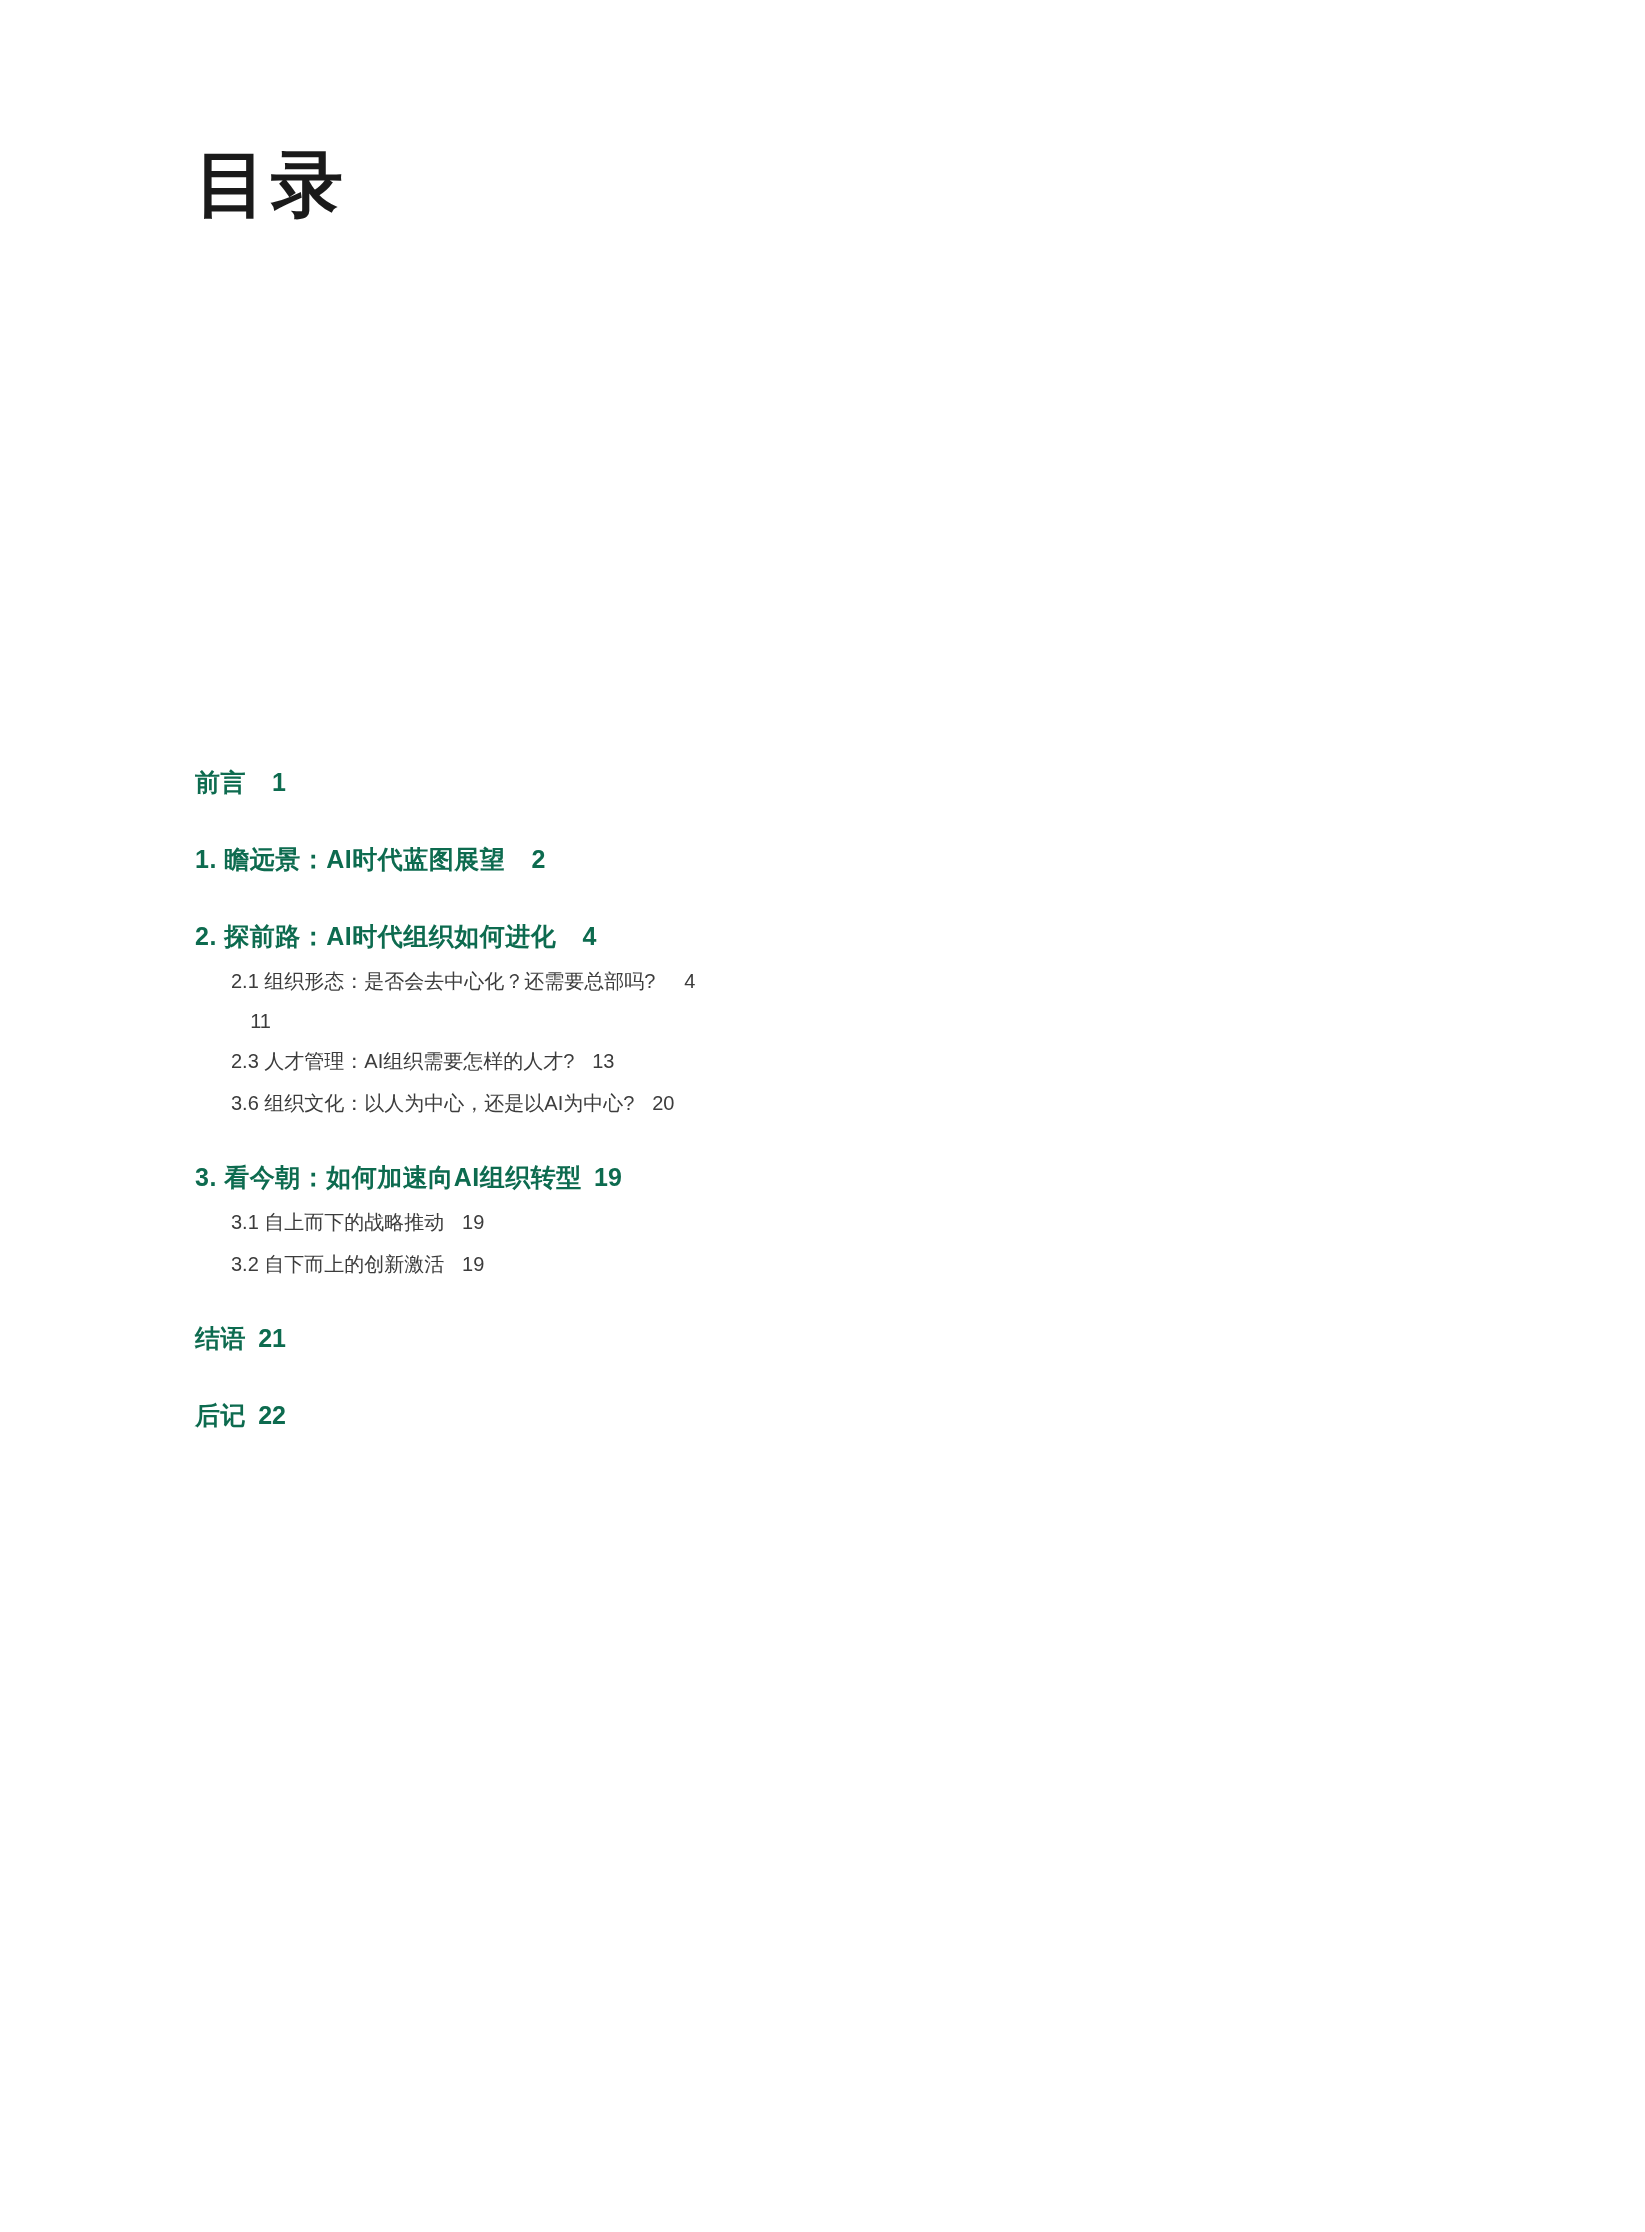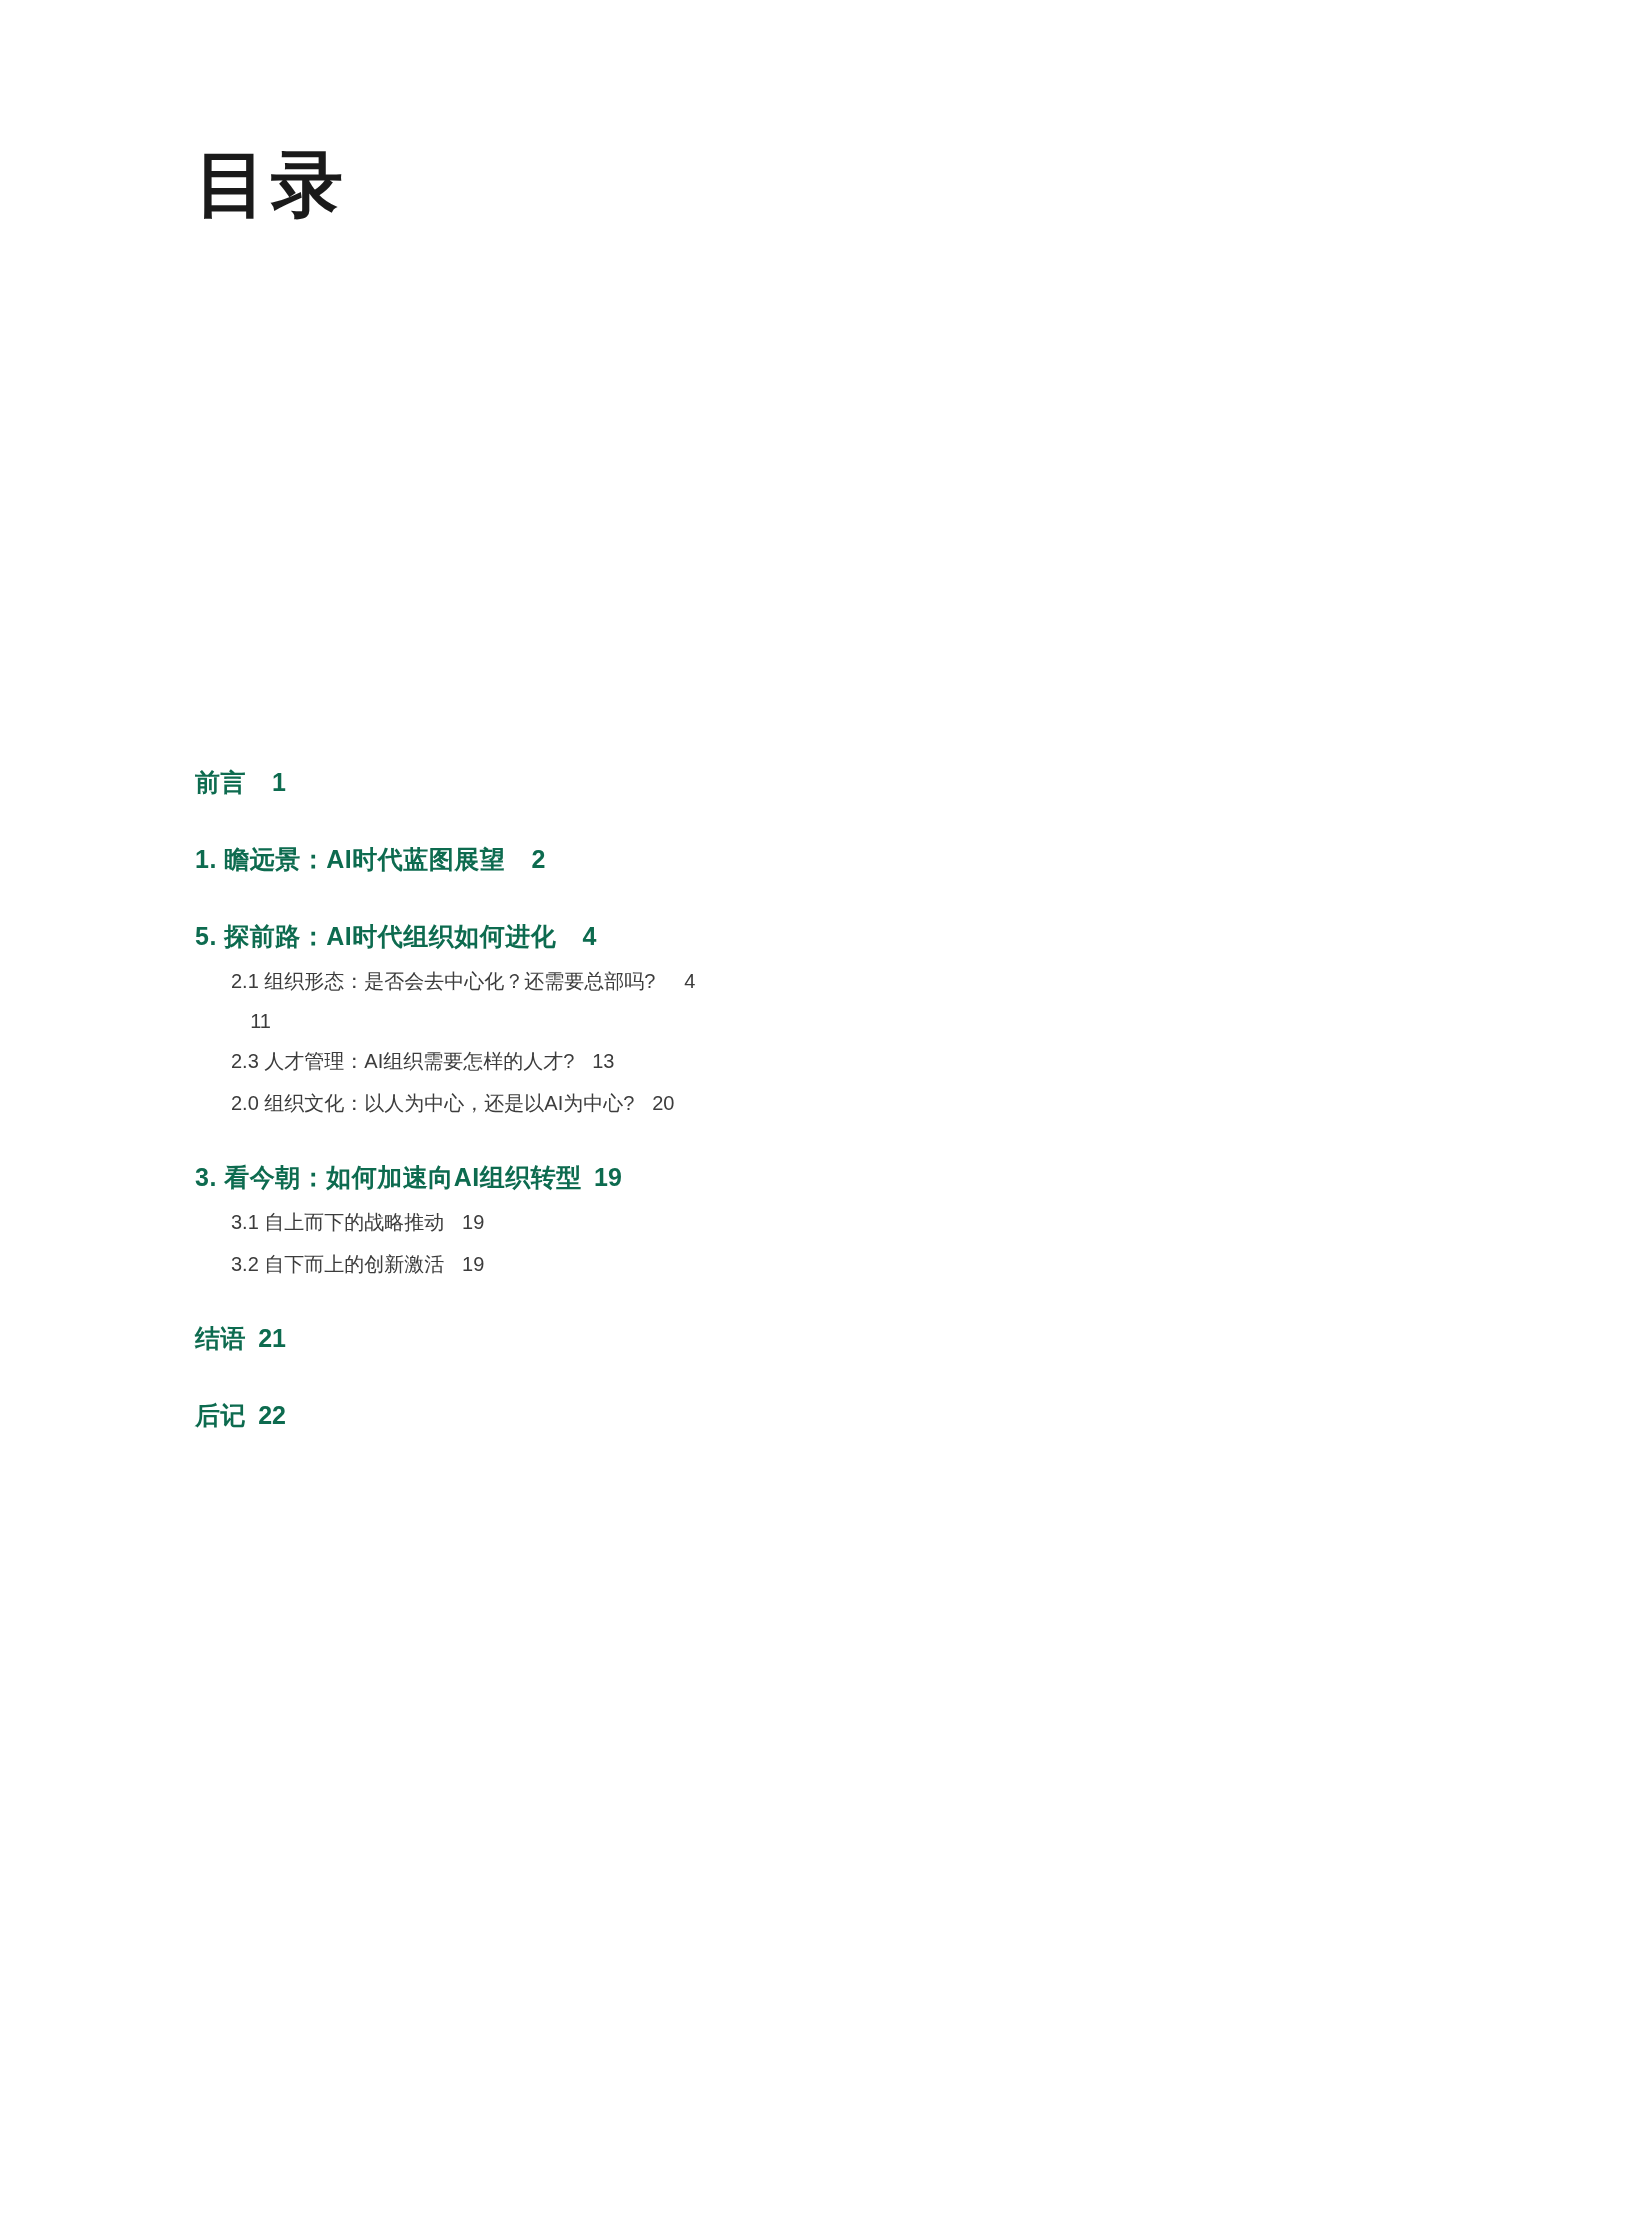--- a/index.html
+++ b/index.html
@@ -73,36 +73,36 @@
   <div class="toc-list" id="toc-list">
       <div class="toc-row lvl0">
         <span class="label">前言</span>
         <span class="pageno">1</span>
       </div>
       <div class="toc-row lvl0">
         <span class="label">1. 瞻远景：AI时代蓝图展望</span>
         <span class="pageno">2</span>
       </div>
       <div class="toc-row lvl0">
-        <span class="label">5. 探前路：AI时代组织如何进化</span>
+        <span class="label">2. 探前路：AI时代组织如何进化</span>
         <span class="pageno">4</span>
       </div>
       <div class="toc-row lvl1">
         <span class="label">2.1 组织形态：是否会去中心化？还需要总部吗?</span>
         <span class="pageno">4</span>
       </div>
       <div class="toc-row lvl1">
         <span class="pageno">11</span>
       </div>
       <div class="toc-row lvl1">
         <span class="label">2.3 人才管理：AI组织需要怎样的人才?</span>
         <span class="pageno">13</span>
       </div>
       <div class="toc-row lvl1">
-        <span class="label">2.0 组织文化：以人为中心，还是以AI为中心?</span>
+        <span class="label">3.6 组织文化：以人为中心，还是以AI为中心?</span>
         <span class="pageno">20</span>
       </div>
       <div class="toc-row lvl0">
         <span class="label">3. 看今朝：如何加速向AI组织转型</span>
         <span class="pageno">19</span>
       </div>
       <div class="toc-row lvl1">
         <span class="label">3.1 自上而下的战略推动</span>
         <span class="pageno">19</span>
       </div>

